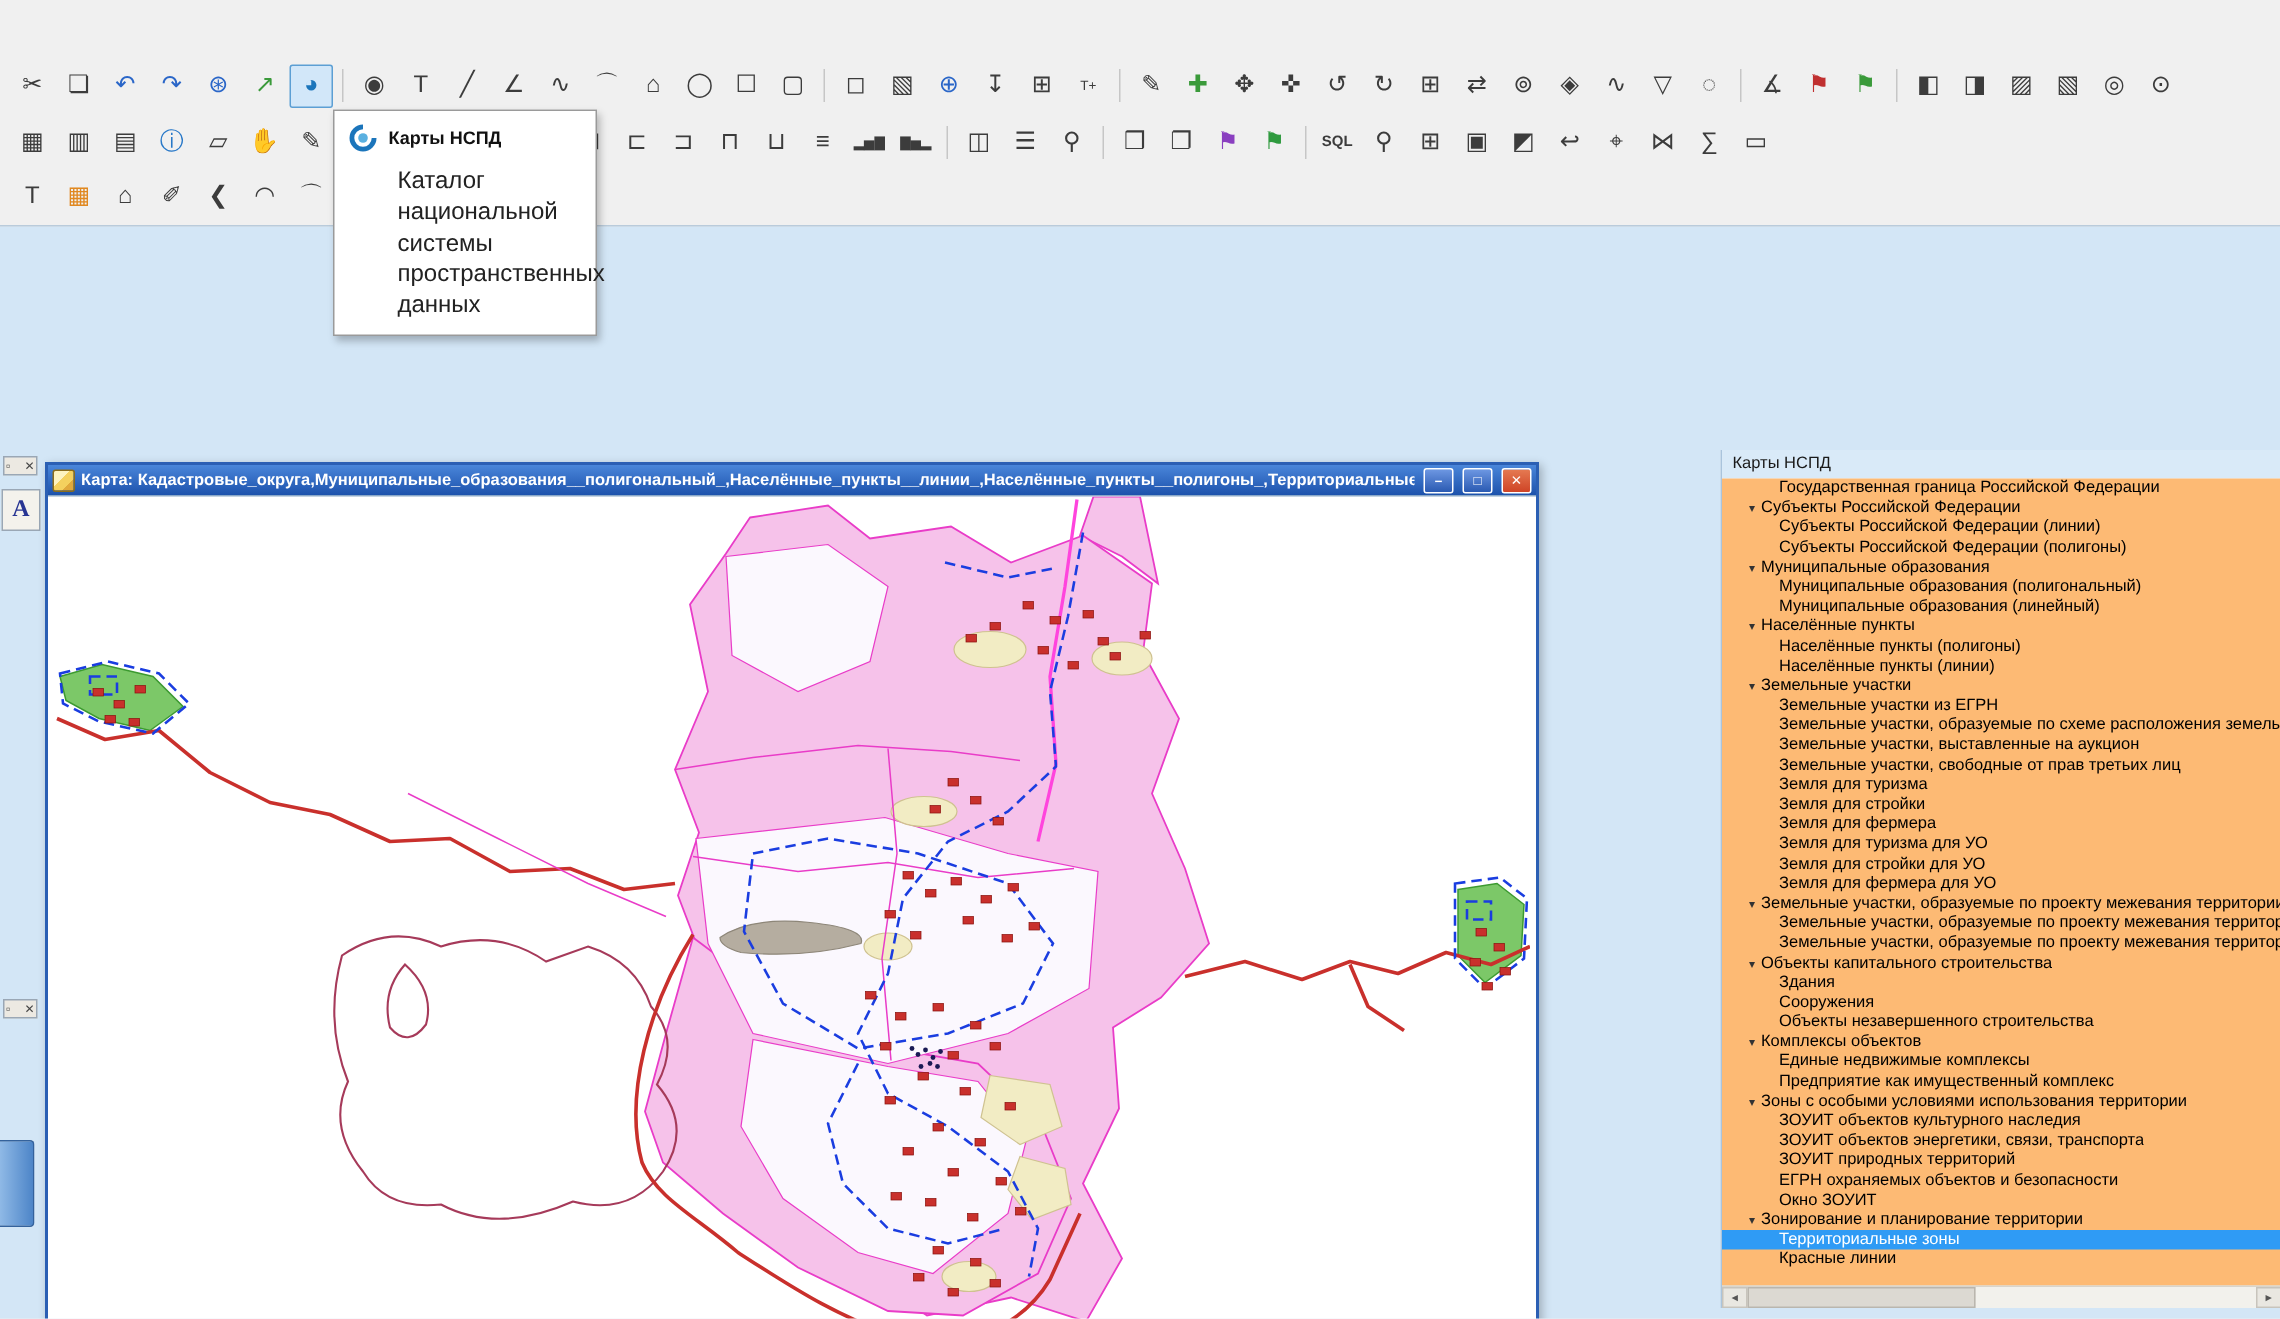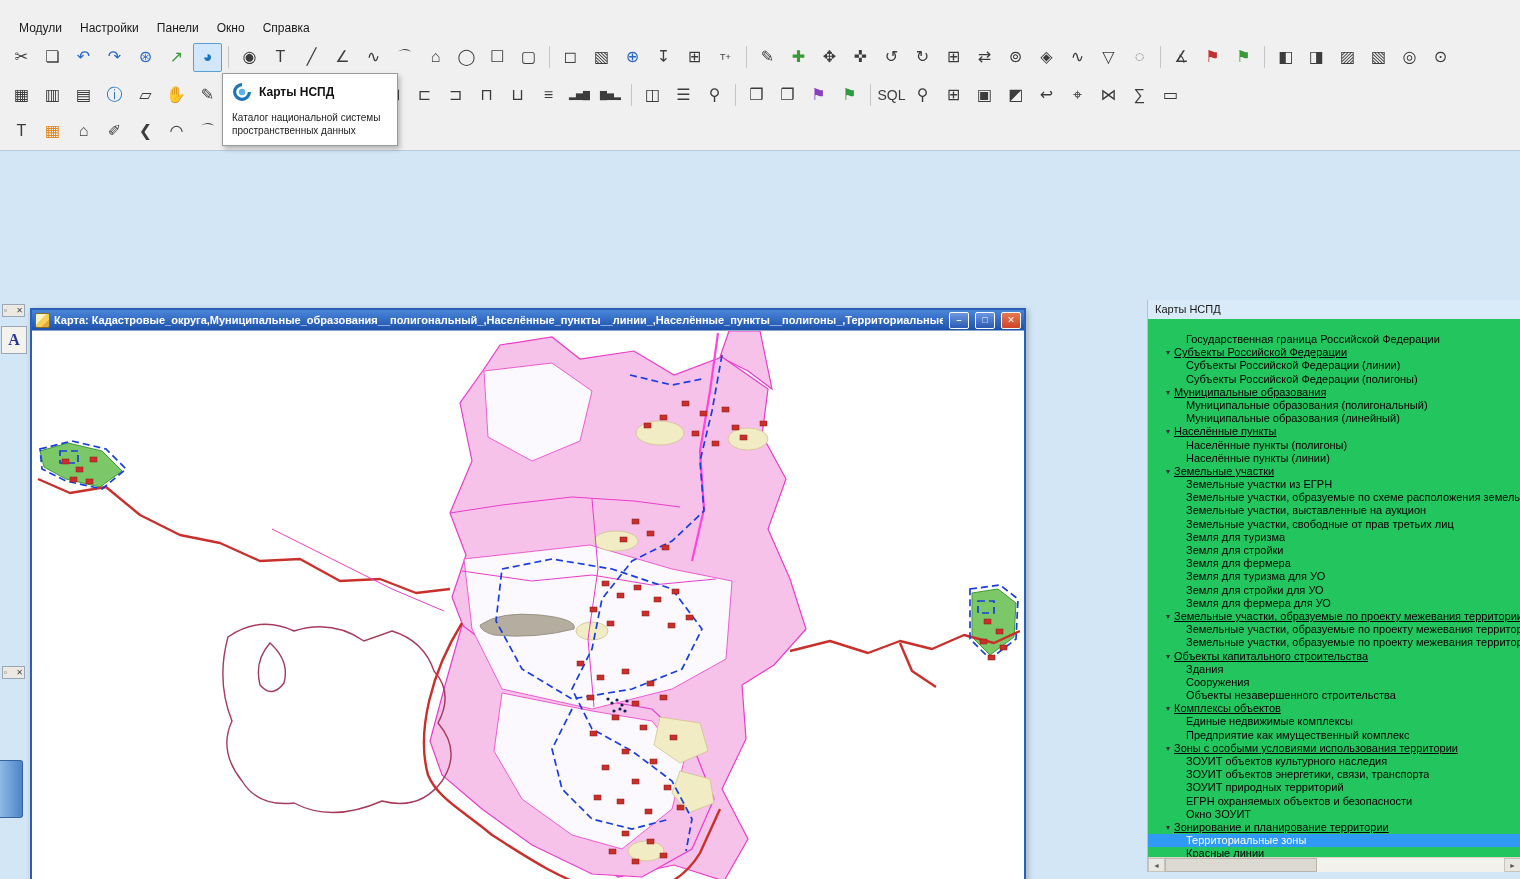--- a/index.html
+++ b/index.html
@@ -57,51 +57,44 @@
   .magenta2{fill:none;stroke:#ff44dd;stroke-width:2.2;}
   .bluel{fill:none;stroke:var(--map_blue,#1a3de0);stroke-width:1.7;stroke-dasharray:7 4;}
   .greenp{fill:var(--map_green,#7cc868);stroke:#3c9a30;stroke-width:1;}
   g.clusters rect{fill:var(--map_red,#c9302c);stroke:#8c1510;stroke-width:.5;}
   g.darkdots circle{fill:#1a1a55;}
   
   .side-panel{position:absolute;left:1147px;top:150px;width:373px;bottom:7px;background:#fff;
               border-left:1px solid #aac4dc;}
   .panel-header{height:19px;background:#d9eaf8;font-size:11px;color:#1a1a1a;
                 padding:3px 7px 0;box-sizing:border-box;}
-  .tree{position:absolute;top:19px;left:0;right:0;bottom:14px;overflow:hidden;background:#22c55e;padding-top:14px;}
+  .tree{position:absolute;top:19px;left:0;right:0;bottom:14px;overflow:hidden;background:#fdba74;}
   .trow{height:13.2px;line-height:13.2px;font-size:11px;white-space:nowrap;display:flex;color:#000;cursor:default;}
   .trow .arrow{width:12px;margin-left:14px;font-size:8px;color:#333;text-align:center;flex:0 0 auto;}
   .trow:not(.group) .tlabel{margin-left:38px;}
-  .trow.group .tlabel{margin-left:0;text-decoration:underline;}
+  .trow.group .tlabel{margin-left:0;}
   .tlabel{overflow:hidden;}
   .trow.selected{background:var(--selection,#2f9bf5);color:#fff;}
   .hscroll{position:absolute;left:0;right:0;bottom:0;height:14px;background:#f2f1ec;
            border-top:1px solid #d8d4cc;display:flex;align-items:stretch;}
   .sbtn{width:15px;background:#e9e7e1;border:1px solid #c8c4bc;font-size:7px;color:#555;
         display:flex;align-items:center;justify-content:center;flex:0 0 auto;}
   .sthumb{width:150px;background:#dcd9d2;border:1px solid #bab6ae;flex:0 0 auto;}
   .strack{flex:1;}
   
   .tooltip{position:absolute;left:222px;top:73px;width:176px;background:#fff;border:1px solid #9a9a9a;
            box-shadow:2px 3px 5px rgba(0,0,0,.25);padding:8px 9px;z-index:60;box-sizing:border-box;}
   .tooltip-title{display:flex;align-items:center;gap:7px;font-size:12px;font-weight:bold;color:#111;}
-  .tooltip-desc{margin-top:9px;font-size:10px;line-height:1.3;color:#222;}
+  .tooltip-desc{margin-top:9px;font-size:16px;line-height:1.3;color:#222;margin-left:33px;}
   .nspd-logo{width:20px;height:20px;flex:0 0 auto;}
 </style>
 </head>
 <body>
 
 <div class="chrome">
-  <div class="menubar">
-      <div class="menu-item">Модули</div>
-      <div class="menu-item">Настройки</div>
-      <div class="menu-item">Панели</div>
-      <div class="menu-item">Окно</div>
-      <div class="menu-item">Справка</div>
-    </div>
   <div class="trow-bar" id="tb1">
       <div class="tool">
         <span class="glyph">✂</span>
       </div>
       <div class="tool">
         <span class="glyph">❏</span>
       </div>
       <div class="tool">
         <span class="glyph" style="color: rgb(42, 102, 200);">↶</span>
       </div>
@@ -316,21 +309,21 @@
         <span class="glyph">❐</span>
       </div>
       <div class="tool">
         <span class="glyph" style="color: rgb(138, 63, 192);">⚑</span>
       </div>
       <div class="tool">
         <span class="glyph" style="color: rgb(47, 154, 63);">⚑</span>
       </div>
       <div class="tsep"></div>
       <div class="tool">
-        <span class="glyph" style="font-size: 14px;">SQL</span>
+        <span class="glyph" style="font-size: 10px; font-weight: bold;">SQL</span>
       </div>
       <div class="tool">
         <span class="glyph">⚲</span>
       </div>
       <div class="tool">
         <span class="glyph">⊞</span>
       </div>
       <div class="tool">
         <span class="glyph">▣</span>
       </div>

